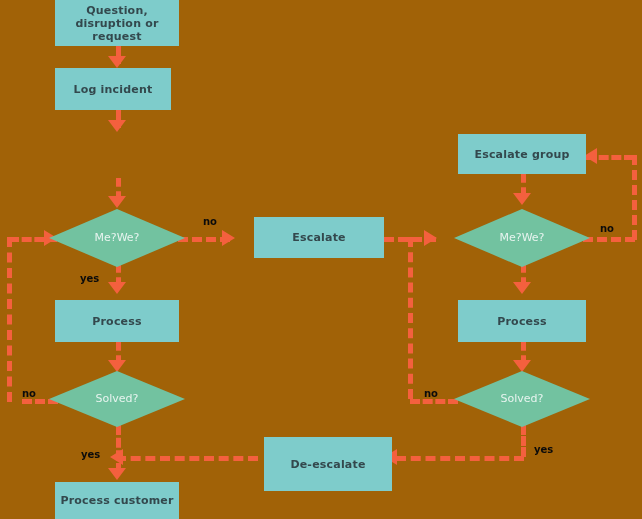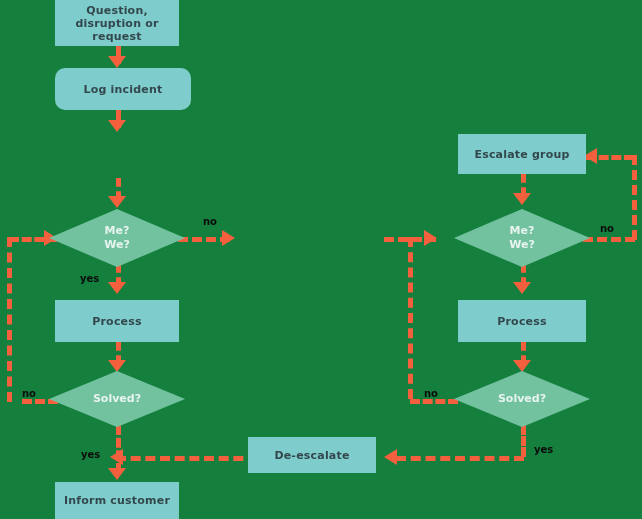--- a/index.html
+++ b/index.html
@@ -1,19 +1,19 @@
 <!DOCTYPE html>
 <html><head>
 <meta charset="utf-8">
 <style>
   html,body{margin:0;padding:0;background:#ffffff;}
   #stage{
     position:relative;
     width:642px;height:519px;
-    background:#15803d;
+    background:#a16207;
     overflow:hidden;
     font-family:"DejaVu Sans", sans-serif;
   }
   .box{
     position:absolute;
     background:#7ecccb;
     color:#33484d;
     font-weight:bold;
     font-size:11px;
     line-height:13px;
@@ -27,24 +27,24 @@
     z-index:3;
   }
   .diamond{
     position:absolute;
     z-index:3;
   }
   .diamond svg{display:block;}
   .diamond .dlabel{
     position:absolute;
     left:0;top:0;width:100%;height:100%;
-    display:flex;flex-direction:column;
+    display:flex;flex-direction:row;
     align-items:center;justify-content:center;
     color:#e7f4ef;
-    font-weight:bold;
+    font-weight:normal;
     font-size:11px;
     line-height:14px;
     text-align:center;
     pointer-events:none;
   }
   
   .hline{
     position:absolute;
     height:0;
     border-top:5px dashed #f4603e;
@@ -140,33 +140,34 @@
   <div class="arrow down" style="left:513px;top:360px;"></div>
 
   <div class="vline" style="left:521px;top:425px;height:32px;"></div>
   <div class="hline" style="left:396px;top:456px;width:128px;"></div>
   <div class="arrow left" style="left:384px;top:449px;"></div>
 
   <div class="arrow left" style="left:110px;top:449px;"></div>
 
   <div class="box" style="left:55px;top:0px;width:124px;height:46px;">Question, disruption or request</div>
 
-  <div class="box" style="left:55px;top:68px;width:136px;height:42px;border-radius:10px;">Log incident</div>
+  <div class="box" style="left:55px;top:68px;width:116px;height:42px;">Log incident</div>
 
 
   <div class="diamond" style="left:49px;top:209px;width:136px;height:58px;">
     <svg width="136" height="58" viewBox="0 0 136 58" aria-hidden="true">
       <polygon points="68,0 136,29 68,58 0,29" fill="#72c2a0"></polygon>
     </svg>
     <div class="dlabel">
       <span>Me?</span>
       <span>We?</span>
     </div>
   </div>
 
+  <div class="box" style="left:254px;top:217px;width:130px;height:41px;">Escalate</div>
 
   <div class="box" style="left:458px;top:134px;width:128px;height:40px;">Escalate group</div>
 
   <div class="diamond" style="left:454px;top:209px;width:136px;height:58px;">
     <svg width="136" height="58" viewBox="0 0 136 58" aria-hidden="true">
       <polygon points="68,0 136,29 68,58 0,29" fill="#72c2a0"></polygon>
     </svg>
     <div class="dlabel">
       <span>Me?</span>
       <span>We?</span>
@@ -188,23 +189,23 @@
 
   <div class="diamond" style="left:454px;top:371px;width:136px;height:56px;">
     <svg width="136" height="56" viewBox="0 0 136 56" aria-hidden="true">
       <polygon points="68,0 136,28 68,56 0,28" fill="#72c2a0"></polygon>
     </svg>
     <div class="dlabel">
       <span>Solved?</span>
     </div>
   </div>
 
-  <div class="box" style="left:248px;top:437px;width:128px;height:36px;">De-escalate</div>
-
-  <div class="box" style="left:55px;top:482px;width:124px;height:37px;">Inform customer</div>
+  <div class="box" style="left:264px;top:437px;width:128px;height:54px;">De-escalate</div>
+
+  <div class="box" style="left:55px;top:482px;width:124px;height:37px;">Process customer</div>
 
   <div class="elabel" style="left:203px;top:216px;">no</div>
 
   <div class="elabel" style="left:80px;top:273px;">yes</div>
 
   <div class="elabel" style="left:600px;top:223px;">no</div>
 
   <div class="elabel" style="left:22px;top:388px;">no</div>
 
   <div class="elabel" style="left:81px;top:449px;">yes</div>

